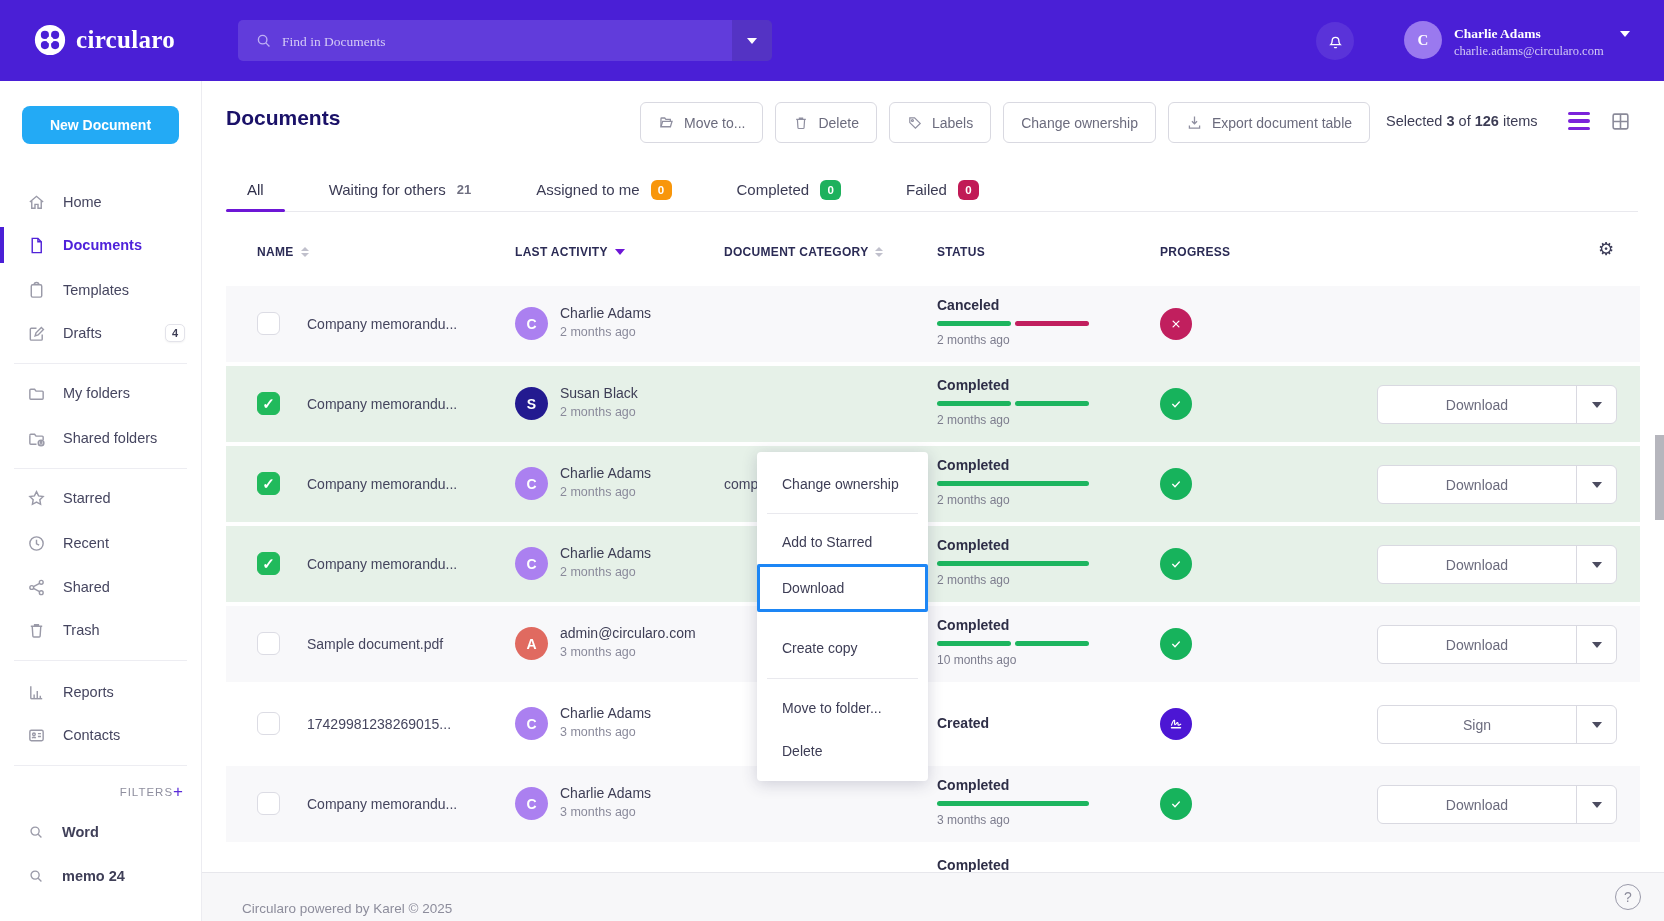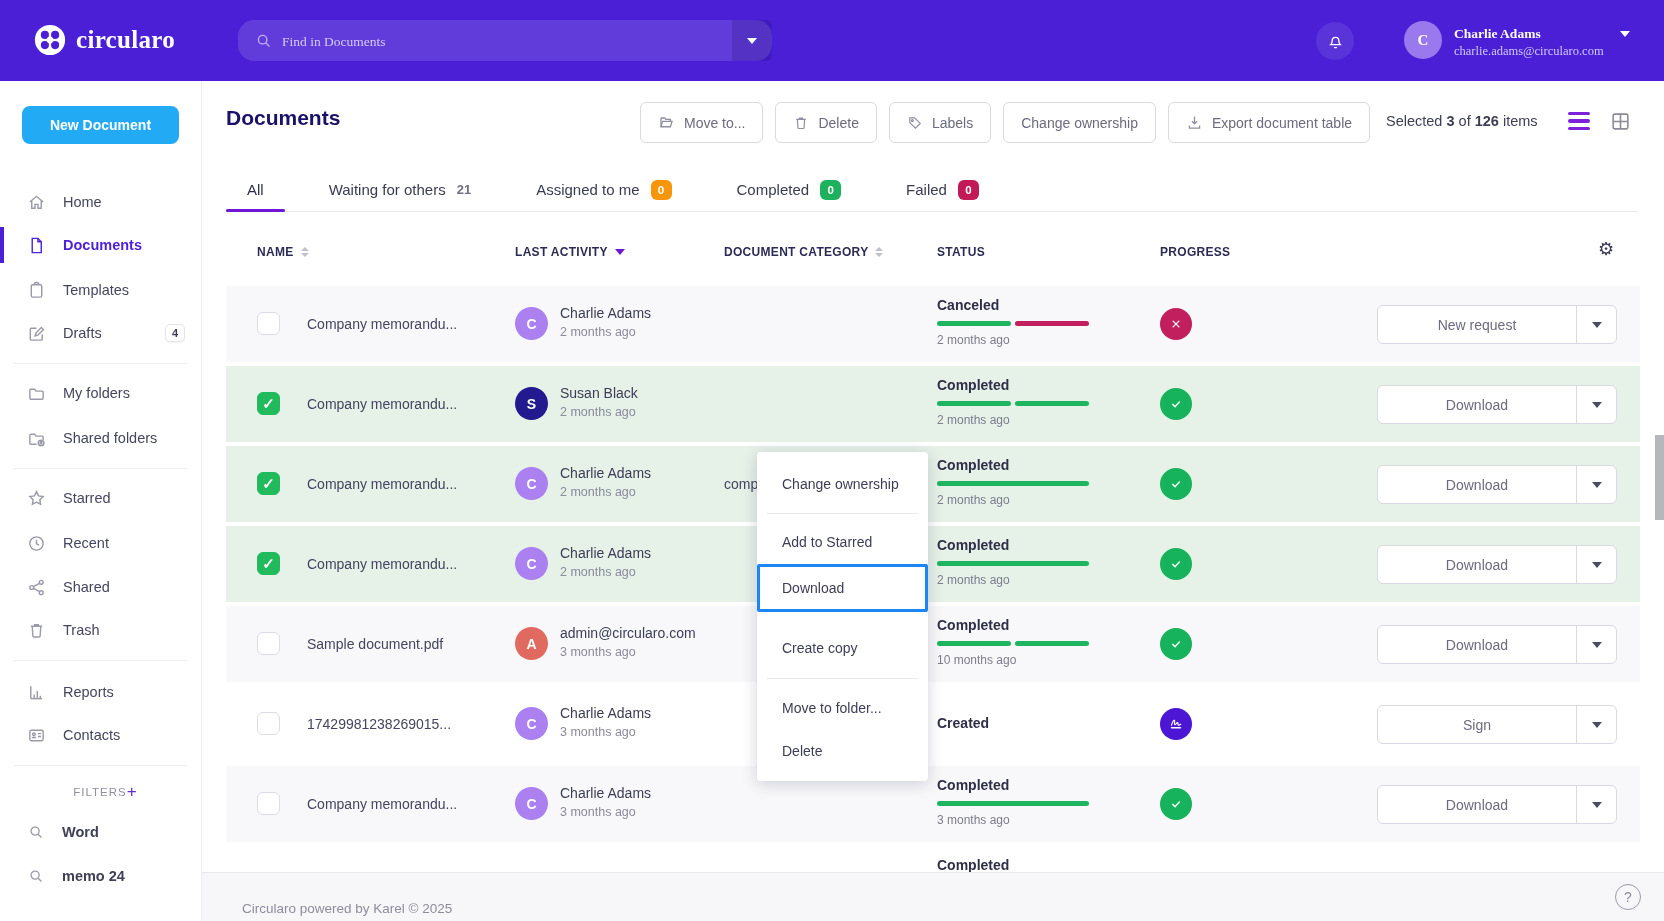--- a/index.html
+++ b/index.html
@@ -4,42 +4,42 @@
 <style>
   * { margin:0; padding:0; box-sizing:border-box; }
   html,body { width:1664px; height:921px; overflow:hidden; }
   body { position:relative; font-family:"Liberation Sans", sans-serif; background:#fff; }
   svg { display:block; }
 
   
   .topbar { position:absolute; left:0; top:0; width:1664px; height:81px; background:#4a1fd6; z-index:10;font-family:Liberation Serif, serif; }
   .tb-logo { position:absolute; left:33px; top:23px; width:34px; height:34px; }
   .tb-brand { position:absolute; left:76px; top:26px; font-size:25px; font-weight:700; color:#fff; letter-spacing:.3px; }
-  .tb-search { position:absolute; left:238px; top:20px; width:534px; height:41px; background:rgba(255,255,255,.13); border-radius:16px; cursor:text; }
+  .tb-search { position:absolute; left:238px; top:20px; width:534px; height:41px; background:rgba(255,255,255,.13); border-radius:5px; cursor:text; }
   .tb-search .sicon { position:absolute; left:17px; top:12px; color:#beaff4; }
   .tb-search .ph { position:absolute; left:44px; top:14px; font-size:13.5px; color:#d4cbf6; }
   .tb-search .dd { position:absolute; right:0; top:0; width:40px; height:41px; background:rgba(10,0,60,.14); border-radius:0 5px 5px 0; display:flex; align-items:center; justify-content:center; cursor:pointer; }
   .caret-w { width:0; height:0; border-left:5px solid transparent; border-right:5px solid transparent; border-top:6px solid #fff; }
   .tb-bell { position:absolute; left:1316px; top:22px; width:38px; height:38px; border-radius:50%; background:rgba(255,255,255,.09); display:flex; align-items:center; justify-content:center; cursor:pointer; }
   .tb-avatar { position:absolute; left:1404px; top:21px; width:38px; height:38px; border-radius:50%; background:#9a79ef; color:#fff; font-size:15px; font-weight:700; display:flex; align-items:center; justify-content:center; cursor:pointer; }
   .tb-name { position:absolute; left:1454px; top:26px; font-size:13.5px; font-weight:700; color:#fff; }
   .tb-email { position:absolute; left:1454px; top:44px; font-size:12.5px; color:#d2c9f5; }
   .tb-caret { position:absolute; left:1620px; top:37px; cursor:pointer; }
 
   
   .sidebar { position:absolute; left:0; top:81px; width:202px; height:840px; background:#fff; border-right:1px solid #ececf1; z-index:9; }
   .btn-new { position:absolute; left:22px; top:25px; width:157px; height:38px; background:#23aaf5; border:none; border-radius:8px; color:#fff; font-family:inherit; font-size:14px; font-weight:700; cursor:pointer;text-align:center; }
   .nav { position:absolute; left:0; width:100%; height:40px; display:flex; align-items:center; padding:0 16px 0 27px; gap:17px; font-size:14.5px; font-weight:500; color:#45455f; cursor:pointer; }
   .nav .nicon { color:#9a9aa8; flex:0 0 auto; }
   .nav.active { color:#4f22da; font-weight:700; }
   .nav.active .nicon { color:#5123d8; }
   .nav .accent { position:absolute; left:0; top:2px; bottom:2px; width:4px; background:#4a1fd6; }
   .nav .sbadge { margin-left:auto; background:#fff; border:1px solid #e3e3ea; border-radius:5px; font-size:11px; font-weight:600; color:#3d3d55; padding:2px 6px; box-shadow:0 1px 2px rgba(0,0,0,.05); }
   .sdiv { position:absolute; left:14px; right:14px; height:1px; background:#ededf2; }
-  .filters-row { position:absolute; left:27px; right:18px; top:702px; display:flex; align-items:center; justify-content:center; }
+  .filters-row { position:absolute; left:27px; right:18px; top:702px; display:flex; align-items:center; justify-content:flex-end; }
   .filters-label { font-size:11.5px; letter-spacing:1px; color:#8f8f9f; }
   .filters-add { font-size:17px; color:#5a2bd9; cursor:pointer; line-height:1; }
   .nav.filter { font-weight:700; color:#3f3f58; }
 
   
   .main { position:absolute; left:202px; top:81px; right:0; bottom:0; background:#fff; }
   .page-title { position:absolute; left:24px; top:25px; font-size:21px; font-weight:800; color:#1a1168; }
   .actions { position:absolute; left:438px; top:21px; height:41px; display:flex; gap:12px; }
   .abtn { height:41px; display:flex; align-items:center; gap:9px; padding:0 17px; background:#fff; border:1px solid #d9d9e1; border-radius:6px; font-family:inherit; font-size:14px; font-weight:500; color:#6b6b7d; cursor:pointer; white-space:nowrap; }
   .abtn .aicon { color:#8f8fa0; }
@@ -455,26 +455,20 @@
           <i class="seg green"></i>
           <i class="seg red"></i>
         </div>
       <div class="st-when">2 months ago</div>
     </div>
     <span class="prog fail">
         <svg width="14" height="14" viewBox="0 0 24 24" fill="none" stroke="#fff" stroke-width="2.2" stroke-linecap="round">
           <path d="M7 7l10 10M17 7L7 17"></path>
         </svg>
       </span>
-    <div class="split">
-      <span class="sp-label">New request</span>
-      <span class="sp-dd">
-          <i class="caret-g"></i>
-        </span>
-    </div>
   </div>
 
   <div class="row bg-sel" style="top:285px">
     <span class="cb checked"></span>
     <span class="rname">Company memorandu...</span>
     <span class="avatar av-navy">S</span>
     <div class="act">
         <div class="act-name">Susan Black</div>
         <div class="act-when">2 months ago</div>
       </div>

